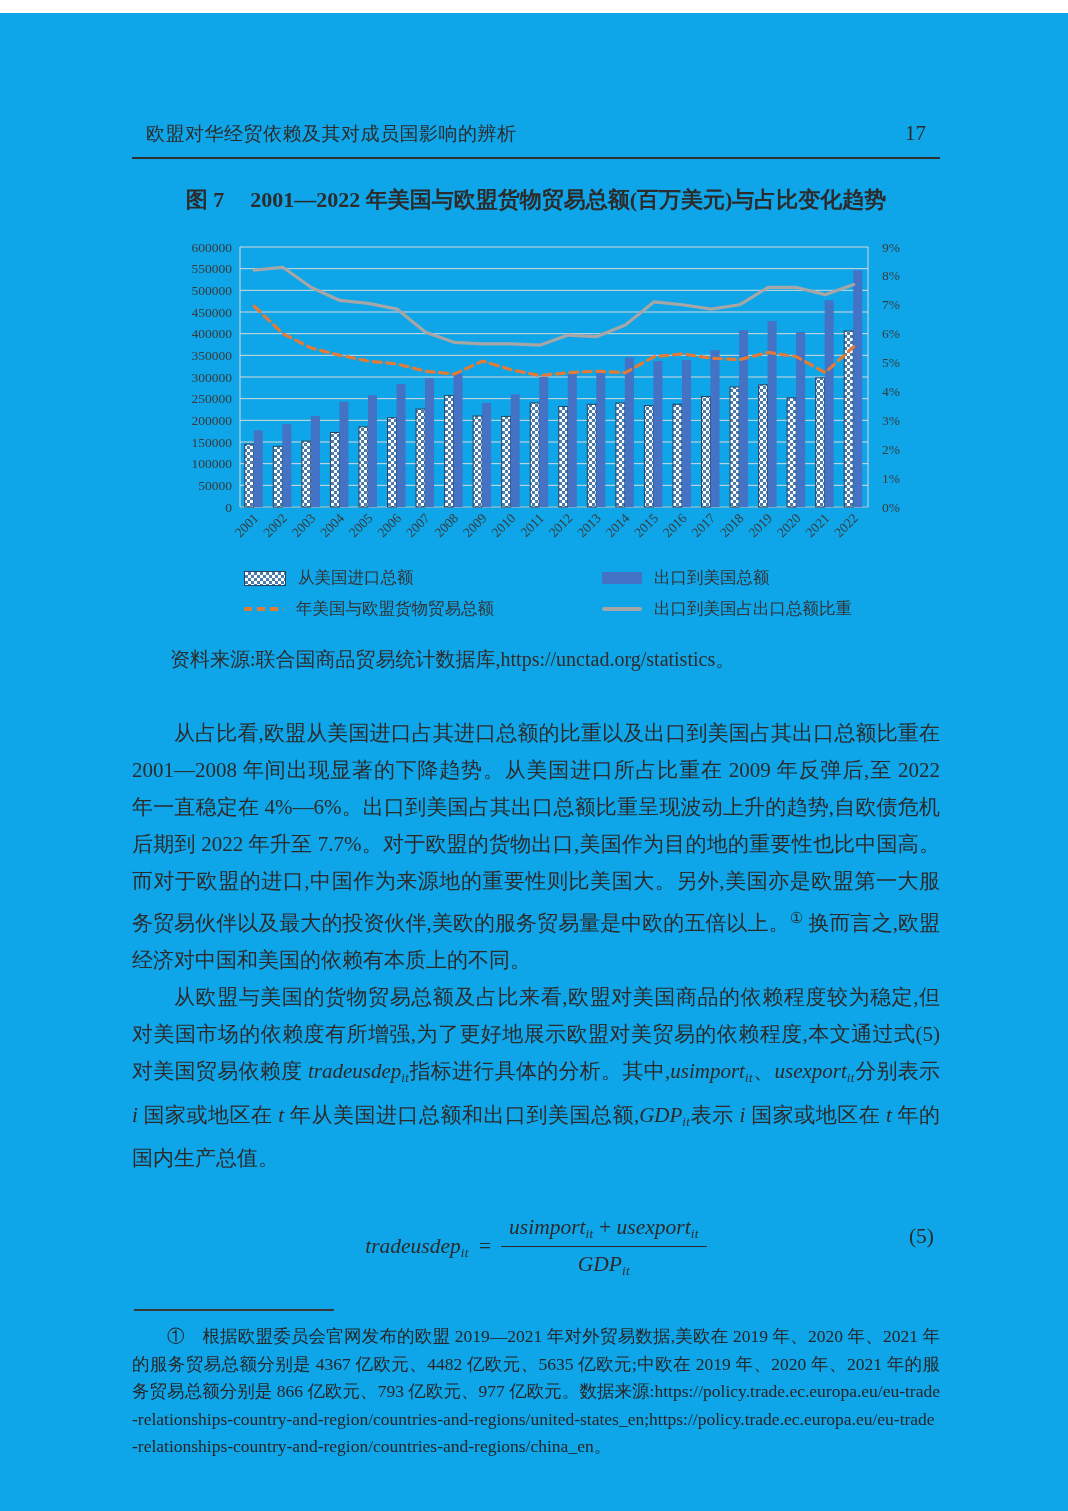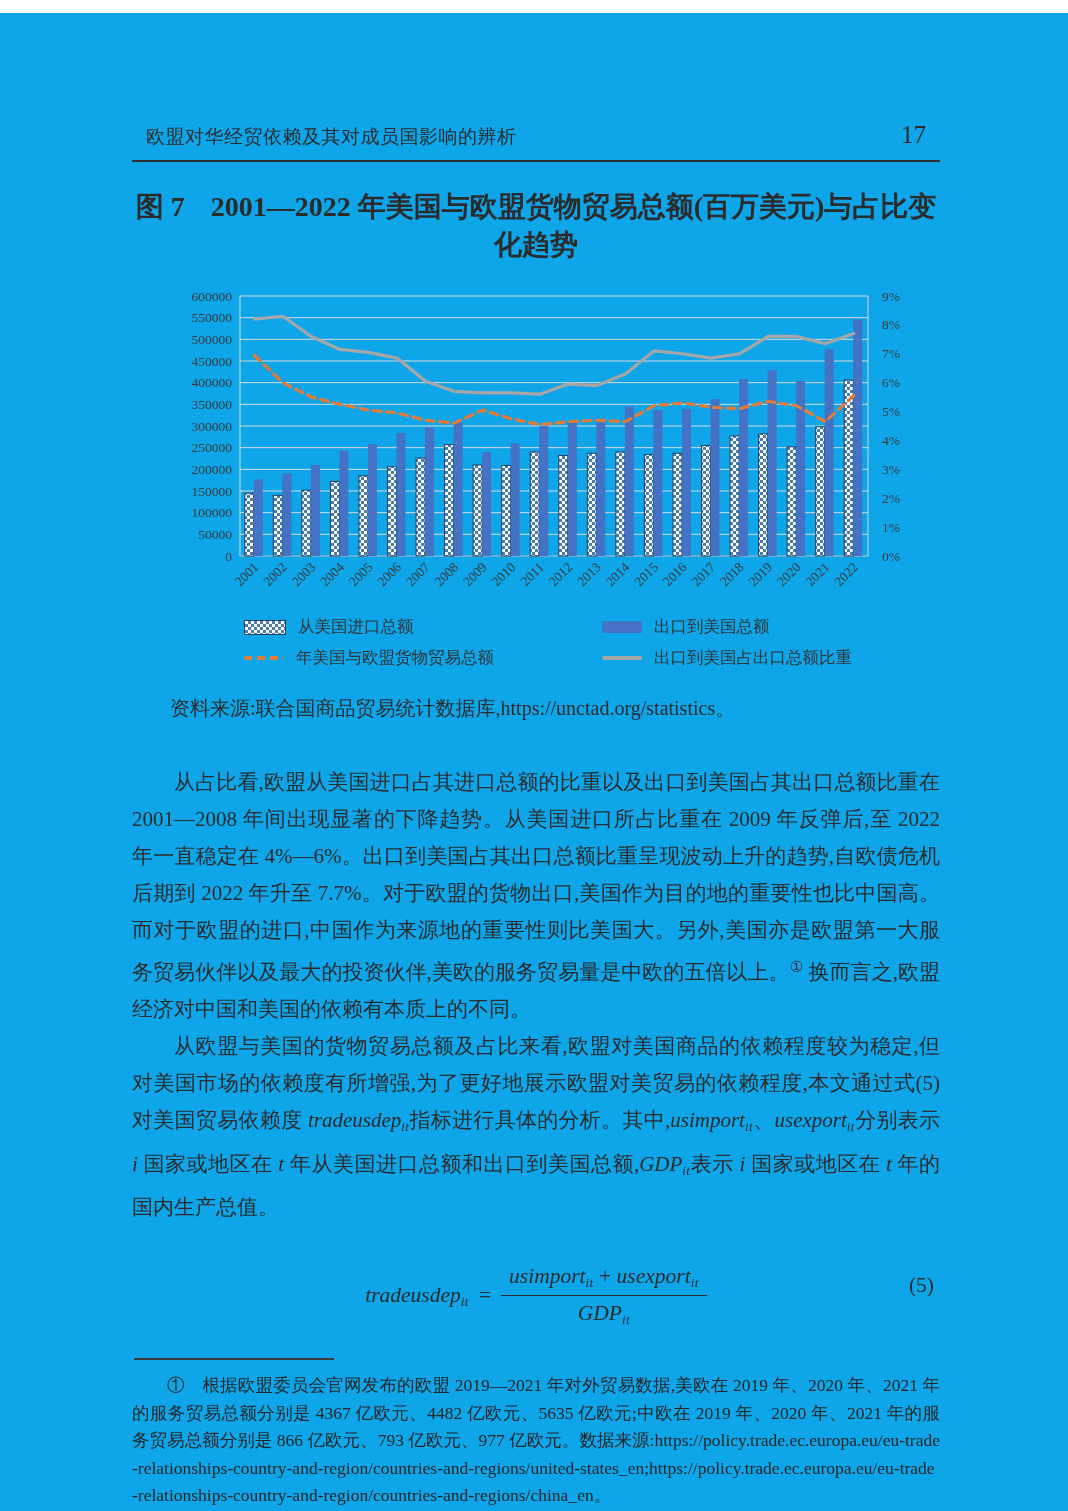--- a/index.html
+++ b/index.html
@@ -18,33 +18,33 @@
   
   .running-head {
     margin-top: 108px;
     display: flex;
     justify-content: space-between;
     align-items: baseline;
     font-size: 19px;
     letter-spacing: 0.5px;
     padding: 0 14px 0 14px;
   }
-  .running-head .pageno { font-size: 25px; letter-spacing: 0; }
+  .running-head .pageno { font-size: 21px; letter-spacing: 0; }
   .head-rule {
     border: none;
     border-top: 2px solid #2f2f2f;
     margin: 10px 0 0 0;
   }
 
   
   .fig-title {
     margin-top: 26px;
     text-align: center;
     font-weight: bold;
-    font-size: 28px;
+    font-size: 22px;
   }
   .fig-title .fig-label { margin-right: 26px; }
 
   
   .chart-wrap { width: 752px; margin: 18px auto 0 auto; }
   .chart-svg { display:block; }
   .legend {
     margin: 2px 0 0 84px;
     display: grid;
     grid-template-columns: 358px auto;

